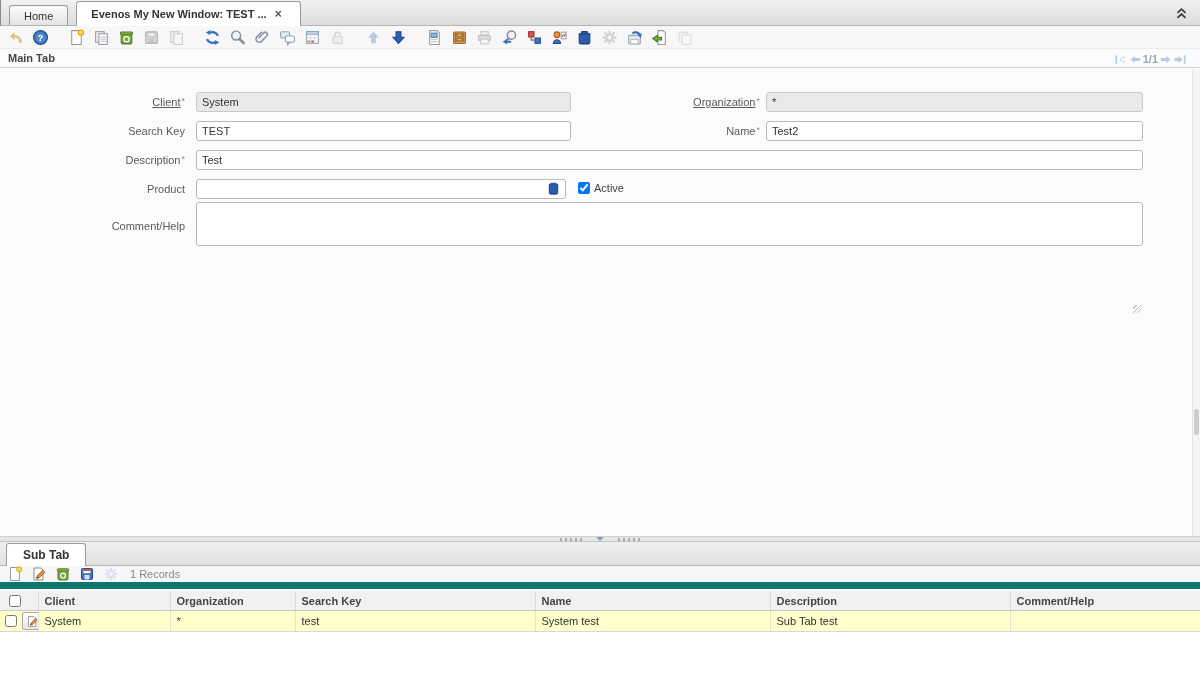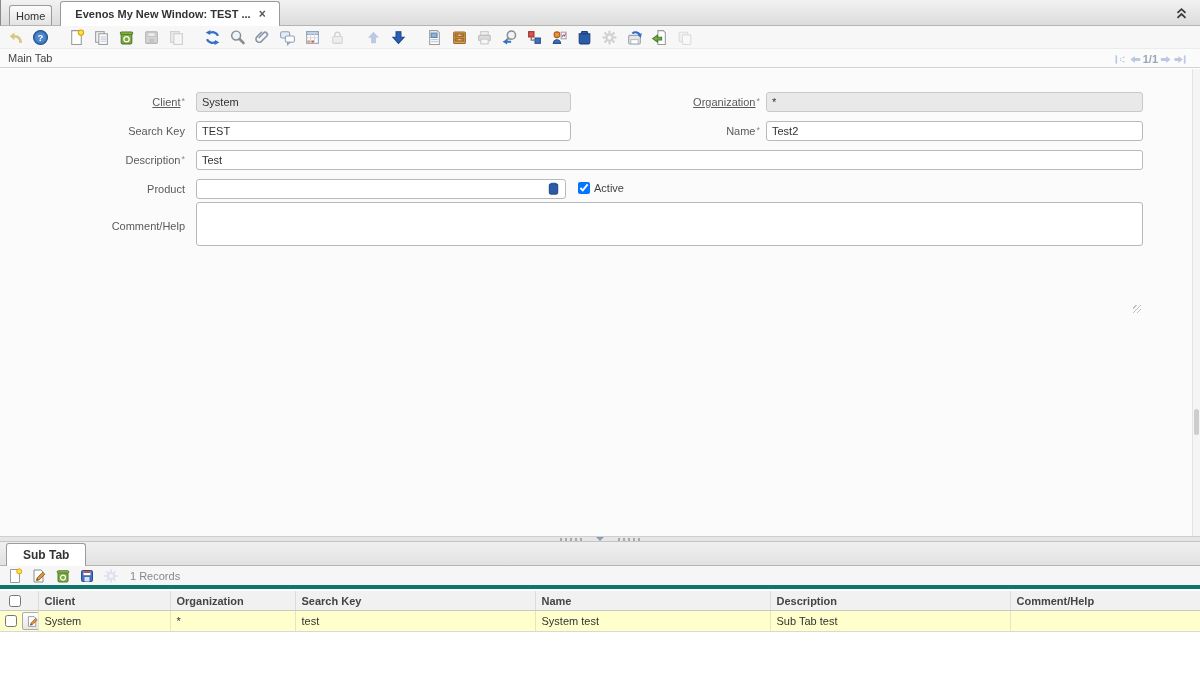--- a/index.html
+++ b/index.html
@@ -4,37 +4,37 @@
 <style>
   html,body{margin:0;padding:0;background:#fff;}
   .page{position:relative;width:1200px;height:680px;overflow:hidden;
         font-family:"Liberation Sans",sans-serif;background:#fff;}
 
   
   .tabbar{position:absolute;left:0;top:0;width:1200px;height:26px;box-sizing:border-box;
           background:linear-gradient(#f2f2f2,#dcdcdc);border-bottom:1px solid #b5b5b5;
           border-left:1px solid #8a8a8a;display:flex;align-items:flex-end;}
   .wtab{box-sizing:border-box;font-size:11px;color:#333;border:1px solid #9b9b9b;border-bottom:none;
-        border-radius:3px 3px 0 0;padding:4px 6px 3px;margin-left:8px;position:relative;z-index:2;
+        border-radius:3px 3px 0 0;padding:4px 14px 3px;margin-left:8px;position:relative;z-index:2;
         background:linear-gradient(#fcfcfc,#e3e3e3);cursor:default;}
-  .wtab.active{background:#fff;font-weight:bold;margin-bottom:-1px;padding:5px 13px 5px 14px;}
+  .wtab.active{background:#fff;font-weight:bold;margin-bottom:-1px;padding:5px 18px 5px 14px;}
   .wtab .close{font-weight:bold;color:#555;margin-left:8px;font-size:12px;}
   .collapse-btn{position:absolute;right:9px;top:4px;width:18px;height:18px;}
 
   
   .toolbar{position:absolute;left:0;top:26px;width:1200px;height:22px;background:#f7f7f7;
            display:flex;align-items:center;padding-left:5px;box-sizing:border-box;}
   .tbtn{width:21px;height:21px;display:flex;align-items:center;justify-content:center;margin-right:4px;border-radius:2px;}
   .tbtn.gap{margin-left:11px;}
 
   
   .maintabbar{position:absolute;left:0;top:48px;width:1200px;height:20px;background:#fbfbfb;
               border-bottom:1px solid #d2d2d2;border-top:1px solid #ececec;box-sizing:border-box;
               display:flex;align-items:center;}
-  .maintab-title{font-size:11px;font-weight:normal;color:#444;margin-left:8px;}
+  .maintab-title{font-size:11px;font-weight:bold;color:#444;margin-left:8px;}
   .recnav{position:absolute;right:12px;top:0;height:20px;display:flex;align-items:center;}
   .recpos{font-size:11px;font-weight:bold;color:#9aa6ba;}
   .navico{width:15px;height:15px;}
 
   
   .form{position:absolute;left:0;top:69px;width:1200px;height:467px;background:#fbfbfb;}
   .flabel{position:absolute;font-size:11px;color:#5a5a5a;text-align:right;width:185px;left:0;}
   .flabel.right{left:575px;width:185px;}
   .flabel .lnk{text-decoration:underline;}
   .mand::after{content:"*";color:#8a8a8a;font-size:9px;vertical-align:top;margin-left:1px;}
@@ -57,21 +57,21 @@
   .dots{width:22px;height:3px;background:repeating-linear-gradient(90deg,#a9a9a9 0 2px,transparent 2px 5px);}
   .tri{width:0;height:0;border-left:4px solid transparent;border-right:4px solid transparent;border-top:4px solid #8d9cb2;}
 
   
   .detail{position:absolute;left:0;top:542px;width:1200px;height:138px;background:#fff;}
   .dtabs{height:24px;background:linear-gradient(#f0f0f0,#e1e1e1);border-bottom:1px solid #b5b5b5;
          display:flex;align-items:flex-end;box-sizing:border-box;}
   .dtab{background:#fff;border:1px solid #9b9b9b;border-bottom:none;border-radius:3px 3px 0 0;
         font-size:12px;font-weight:bold;color:#333;padding:4px 16px 4px;margin-left:6px;margin-bottom:-1px;
         position:relative;z-index:2;}
-  .dtoolbar{height:23px;background:#f6f6f6;border-bottom:4px solid #0f766e;display:flex;align-items:center;
+  .dtoolbar{height:23px;background:#f6f6f6;border-bottom:7px solid #0f766e;display:flex;align-items:center;
             padding-left:5px;box-sizing:border-box;}
   .dtoolbar .tbtn{width:20px;height:20px;}
   .records{font-size:11px;color:#888;margin-left:5px;}
 
   table.dtable{border-collapse:collapse;table-layout:fixed;width:1200px;font-size:11px;margin-top:2px;}
   table.dtable th{background:#f1f1f1;border-right:1px solid #dcdcdc;border-bottom:1px solid #c9c9c9;
                   text-align:left;padding:3px 6px;color:#444;font-weight:bold;height:13px;overflow:hidden;white-space:nowrap;}
   table.dtable td{background:#ffffcc;border-right:1px solid #e4e4c8;border-bottom:1px solid #d8d8d8;
                   padding:2px 6px;color:#333;height:15px;overflow:hidden;white-space:nowrap;}
   table.dtable input[type=checkbox]{width:12px;height:12px;margin:0 0 0 3px;vertical-align:middle;}

